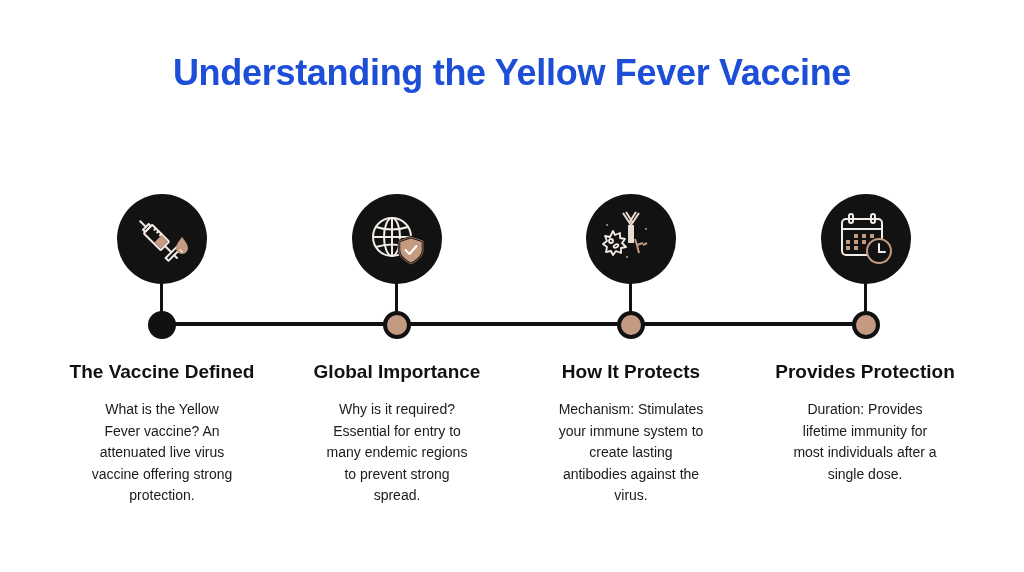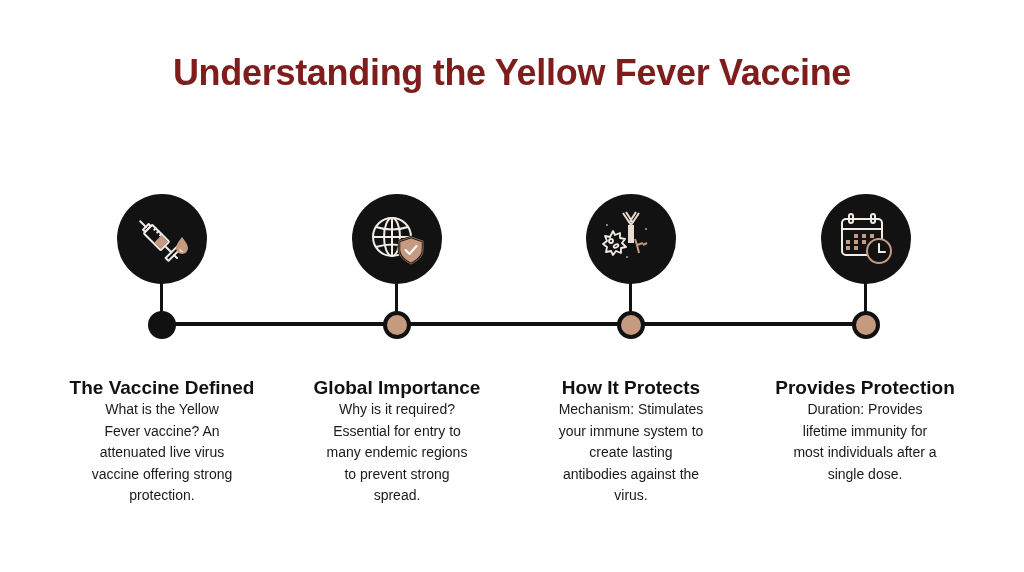--- a/index.html
+++ b/index.html
@@ -5,21 +5,21 @@
     html, body { margin: 0; padding: 0; }
     body {
       width: 1024px; height: 572px; background: #ffffff;
       position: relative; overflow: hidden;
       font-family: "Liberation Sans", "DejaVu Sans", sans-serif;
       color: #111111;
     }
     .title {
       position: absolute; top: 52px; left: 0; width: 1024px;
       text-align: center; font-size: 36px; font-weight: 700;
-      letter-spacing: -0.3px; color: #7f1d1d;
+      letter-spacing: -0.3px; color: #1d4ed8;
     }
     .timeline-line {
       position: absolute; left: 161px; top: 322px; width: 704px; height: 4px;
       background: #111111;
     }
     .step { position: absolute; top: 0; width: 230px; height: 572px; }
     .icon-circle {
       position: absolute; top: 194px; width: 90px; height: 90px;
       border-radius: 50%; background: #121212;
       display: flex; align-items: center; justify-content: center;
@@ -28,21 +28,20 @@
       position: absolute; top: 282px; width: 3px; height: 34px; background: #111111;
     }
     .node {
       position: absolute; top: 311px; width: 20px; height: 20px;
       border-radius: 50%; border: 4px solid #111111; box-sizing: content-box;
     }
     .step-title {
       position: absolute; top: 361px; left: 0; width: 100%;
       text-align: center; font-size: 19px; font-weight: 700; color: #111111;
       white-space: nowrap;
-      margin-top: 16px;
     }
     .step-desc {
       position: absolute; top: 399px; left: 0; width: 100%;
       text-align: center; font-size: 14px; line-height: 21.5px; color: #1a1a1a;
       white-space: pre-line;
     }
   </style>
 </head>
 <body>
 

